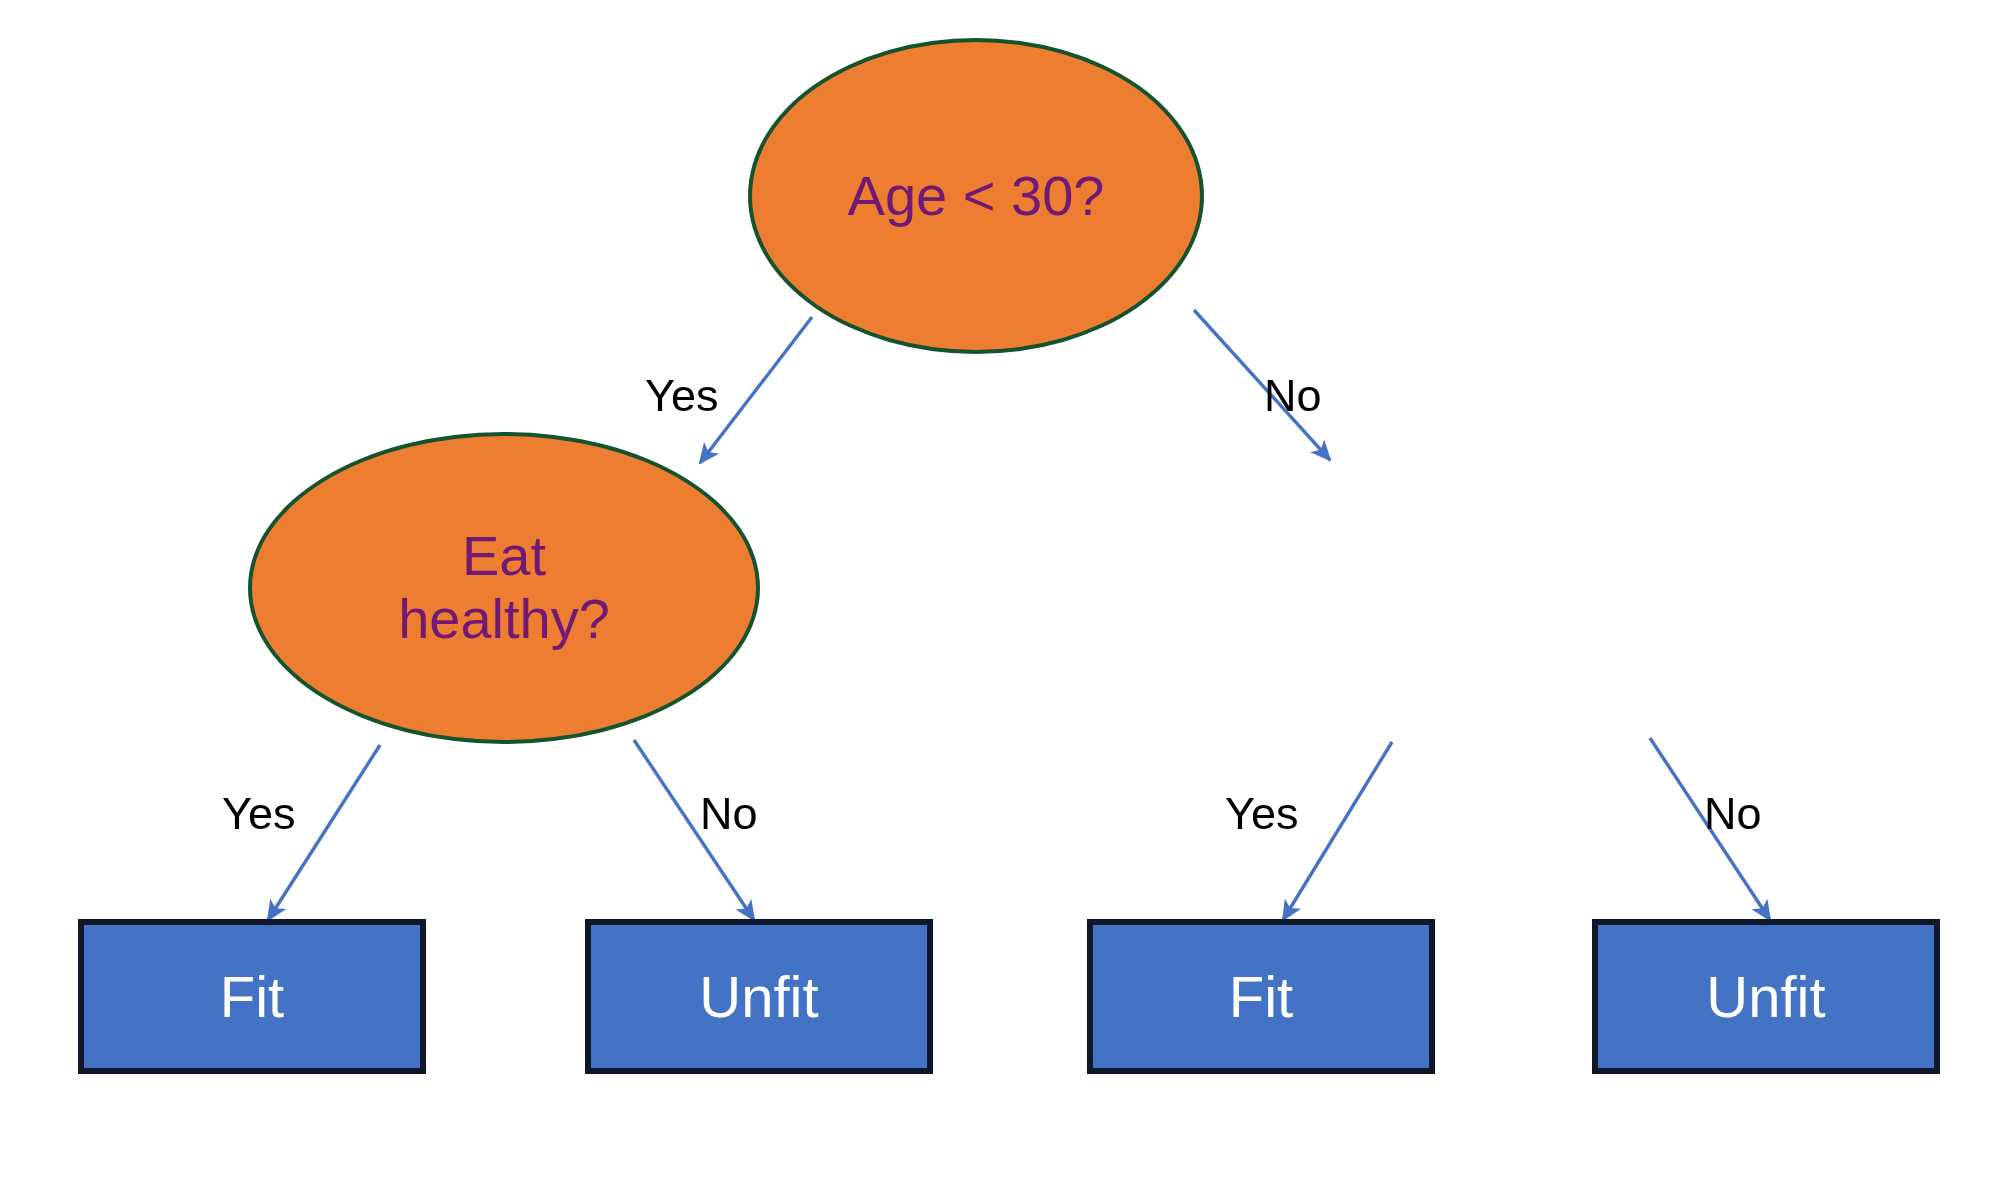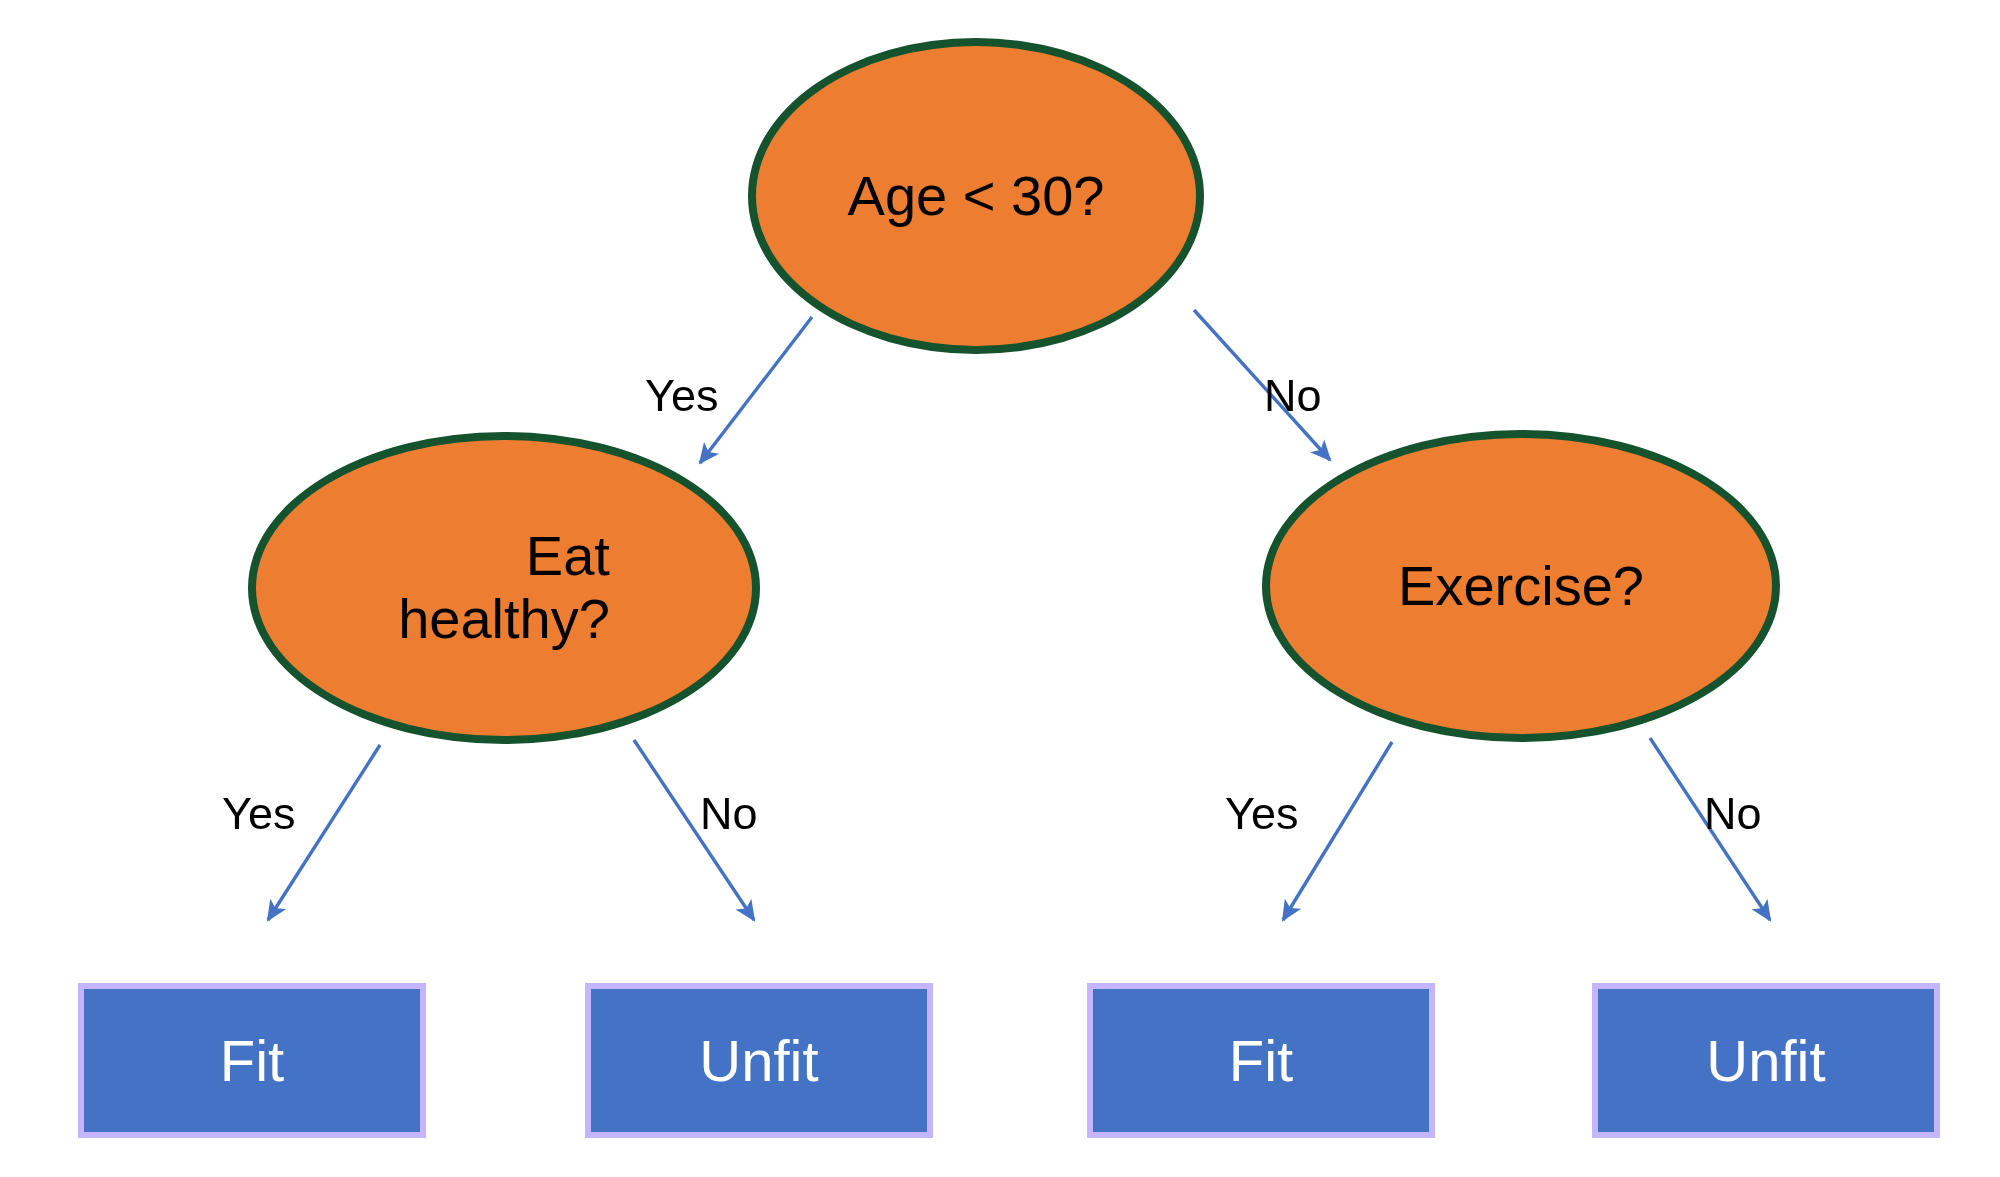--- a/index.html
+++ b/index.html
@@ -25,26 +25,26 @@
     height: 1177px;
     pointer-events: none;
   }
 
   
   .node-ellipse {
     position: absolute;
     box-sizing: border-box;
     border-radius: 50%;
     background: #ED7D31;
-    border: 8px solid #14532d;
+    border: 4px solid #14532d;
     display: flex;
     align-items: center;
     justify-content: center;
-    text-align: right;
-    color: #000000;
+    text-align: center;
+    color: #701a75;
     line-height: 1.12;
     white-space: pre-line;
   }
   #node-root {
     left: 748px;
     top: 38px;
     width: 456px;
     height: 316px;
     font-size: 56px;
   }
@@ -61,27 +61,27 @@
     width: 518px;
     height: 312px;
     font-size: 56px;
   }
 
   
   .node-box {
     position: absolute;
     box-sizing: border-box;
     background: #4472C4;
-    border: 6px solid #c4b5fd;
+    border: 6px solid #0f172a;
     display: flex;
     align-items: center;
     justify-content: center;
     color: #FFFFFF;
     font-size: 58px;
-    top: 983px;
+    top: 919px;
     width: 348px;
     height: 155px;
     text-align: center;
   }
   #leaf-0 { left: 78px; }
   #leaf-1 { left: 585px; }
   #leaf-2 { left: 1087px; }
   #leaf-3 { left: 1592px; }
 
   
@@ -123,21 +123,20 @@
     <line x1="1392" y1="742" x2="1283" y2="920" stroke="#4472C4" stroke-width="3.4" marker-end="url(#arrowhead)"></line>
 
     <line x1="1650" y1="738" x2="1770" y2="920" stroke="#4472C4" stroke-width="3.4" marker-end="url(#arrowhead)"></line>
   </svg>
 
   <div class="node-ellipse" id="node-root">Age &lt; 30?</div>
 
   <div class="node-ellipse" id="node-eat">Eat
 healthy?</div>
 
-  <div class="node-ellipse" id="node-exercise">Exercise?</div>
 
   <div class="node-box" id="leaf-0">Fit</div>
 
   <div class="node-box" id="leaf-1">Unfit</div>
 
   <div class="node-box" id="leaf-2">Fit</div>
 
   <div class="node-box" id="leaf-3">Unfit</div>
 
   <div class="edge-label" id="elabel-0">Yes</div>

